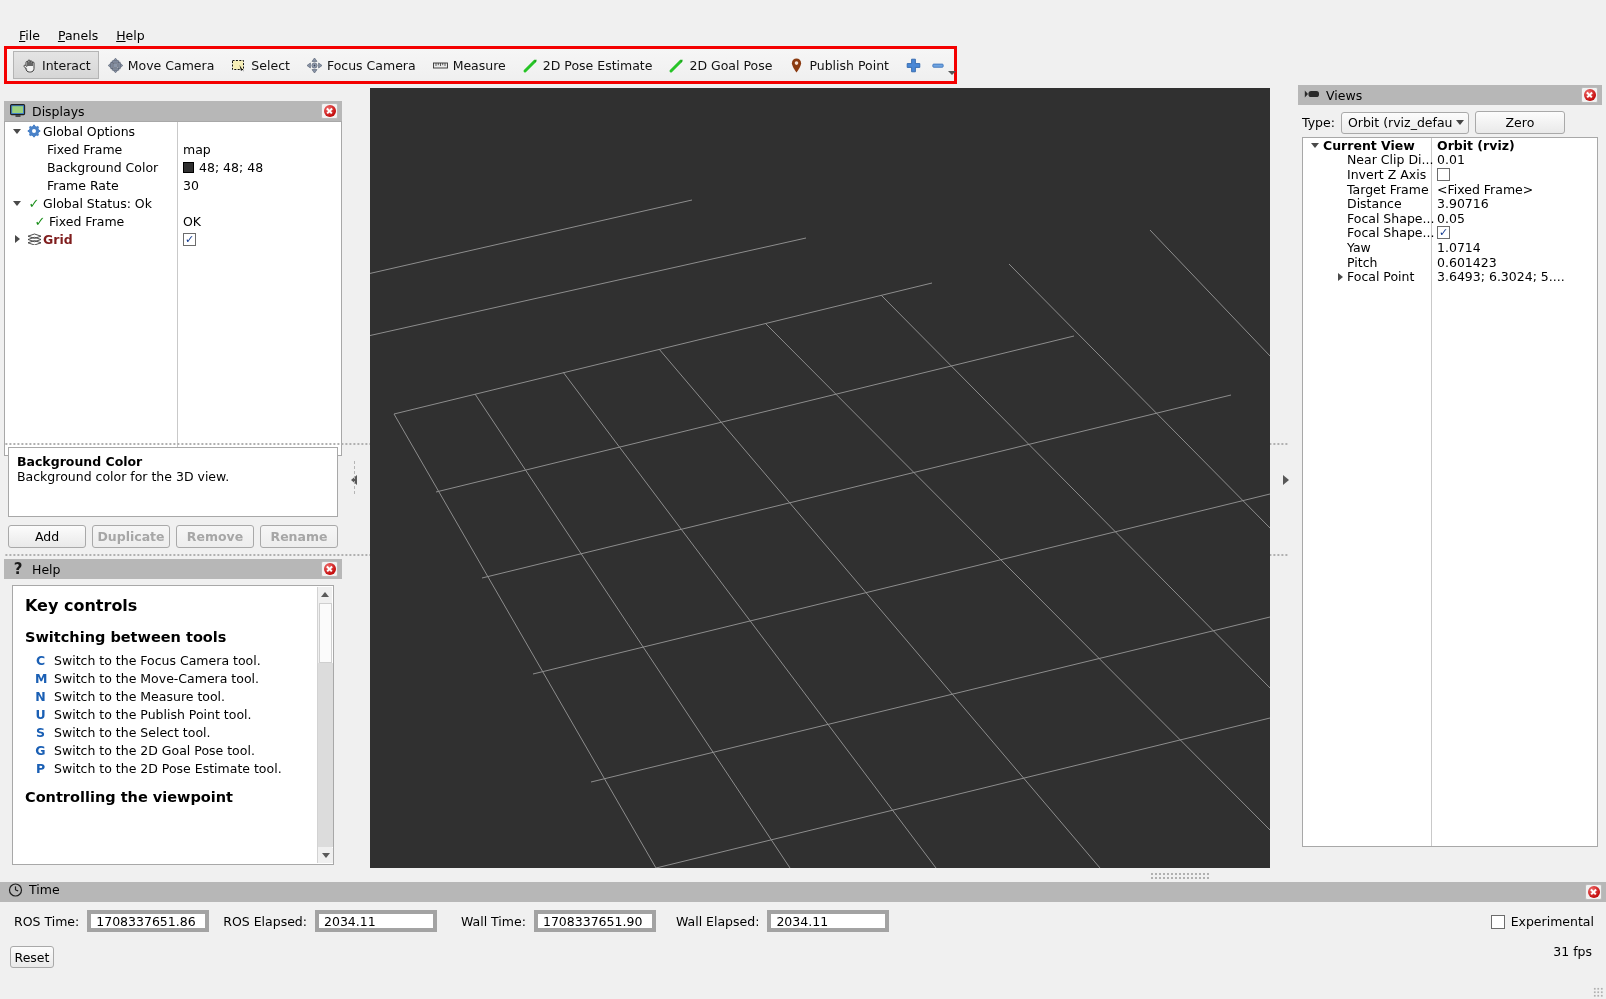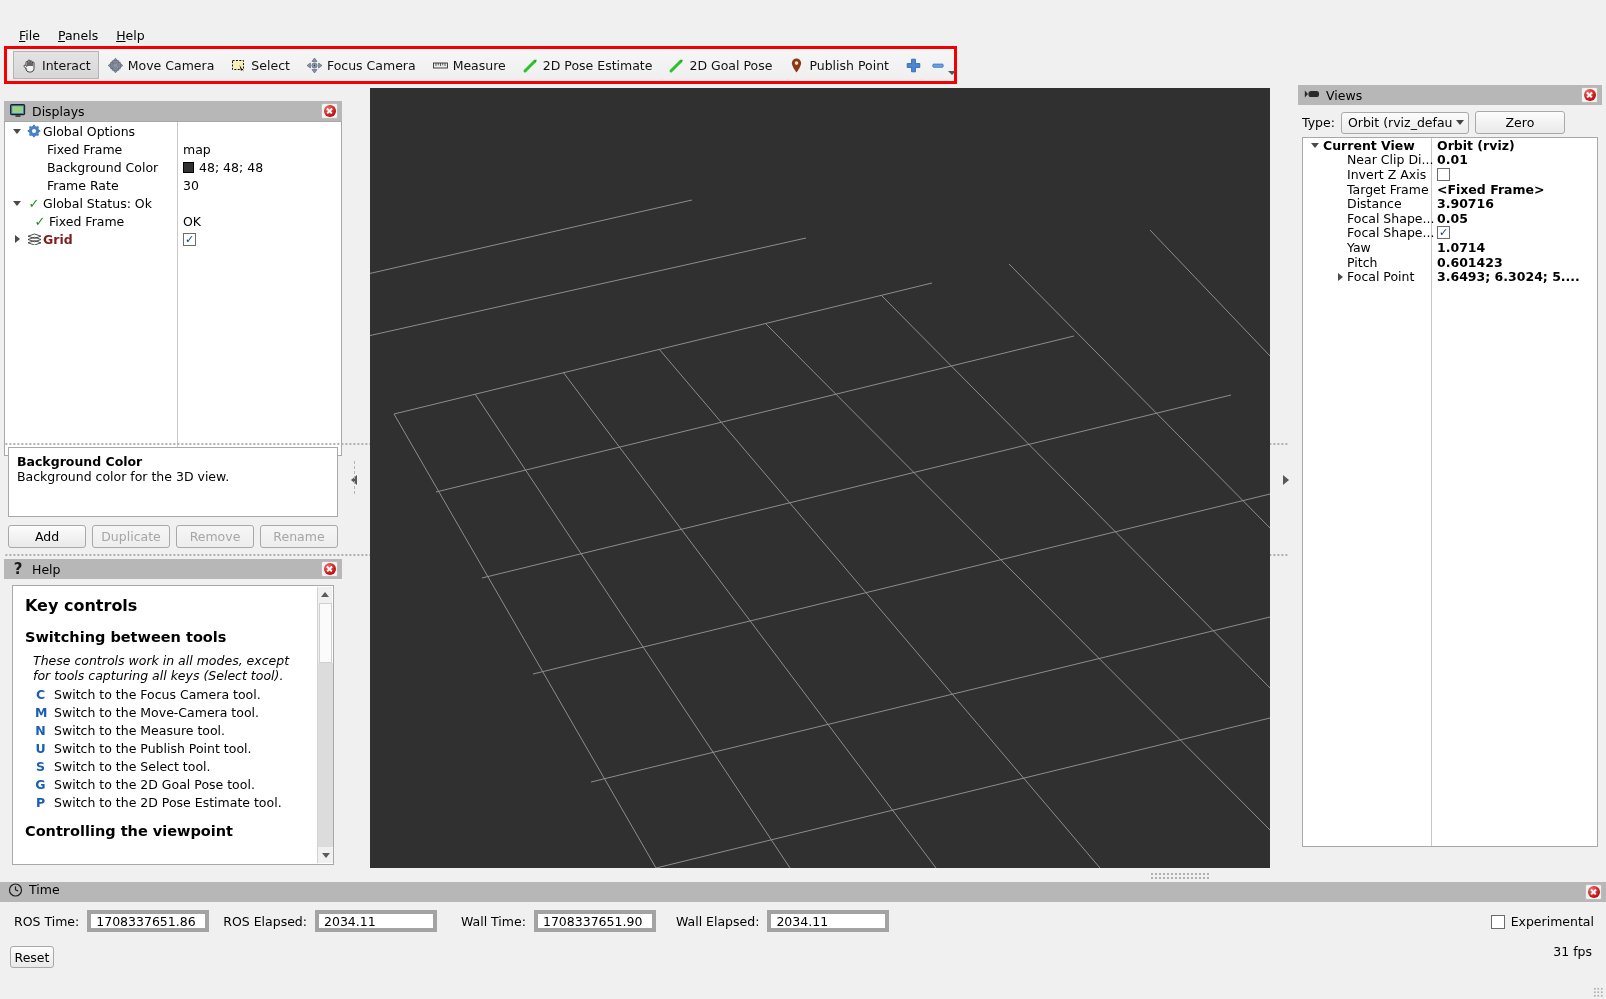--- a/index.html
+++ b/index.html
@@ -137,21 +137,21 @@
     position:absolute; left:8px; top:447px; width:330px; height:70px;
     background:#fff; border:1px solid #a8a8a8; padding:6px 8px; font-size:12.5px;
   }
   #desc-box .d-title { font-weight:bold; }
   #disp-btns { position:absolute; left:8px; top:525px; width:330px; display:flex; gap:6px; }
   .btn {
     flex:1; height:23px; border:1px solid #a9a9a9; border-radius:3px;
     background: linear-gradient(to bottom,#fcfcfc,#e9e9e9);
     font-size:12.5px; color:#000; display:flex;align-items:center;justify-content:center;
   }
-  .btn.disabled { color:#a6a6a6; background: linear-gradient(to bottom,#f6f6f6,#ededed); }
+  .btn.disabled { color:#a6a6a6; background: linear-gradient(to bottom,#f6f6f6,#ededed); font-weight: bold; }
 
   
   #help-panel { position:absolute; left:4px; top:559px; width:338px; height:310px; }
   .help-body {
     position:absolute; left:8px; top:26px; width:322px; height:280px;
     background:#fff; border:1px solid #a8a8a8; overflow:hidden;
   }
   .help-inner { padding:8px 10px 8px 12px; width:300px; }
   .help-h1 { font-size:16px; font-weight:bold; margin:2px 0 14px 0; }
   .help-h2 { font-size:14.5px; font-weight:bold; margin:6px 0 8px 0; }
@@ -201,21 +201,21 @@
   .combo .cb-text { flex:1; overflow:hidden; }
   .combo .cb-arrow { width:0;height:0;border-left:4px solid transparent;border-right:4px solid transparent;border-top:5px solid #444; flex:none;}
   .views-tree {
     position:absolute; left:4px; top:52px; width:296px; height:710px;
     background:#fff; border:1px solid #a8a8a8; overflow:hidden;
   }
   .views-tree .tree-col-sep { left:128px; }
   .vrow { display:flex; height:14.6px; align-items:center; font-size:12.5px; position:relative; }
   .vrow .v-exp { width:30px; display:flex; align-items:center; justify-content:flex-end; padding-right:4px; flex:none;}
   .vrow .v-label { flex:none; }
-  .vrow .v-value { position:absolute; left:134px; display:flex; align-items:center;font-weight:bold; }
+  .vrow .v-value { position:absolute; left:134px; display:flex; align-items:center; }
   .vrow.head .v-label, .vrow.head .v-value { font-weight:bold; }
   .views-btns { position:absolute; left:4px; top:768px; width:296px; display:flex; gap:2px;margin-top:44px; }
 
   
   #time-panel { position:absolute; left:0; top:882px; width:1606px; height:117px; background:#f0f0f0; }
   .time-title { height:20px; background:#b7b7b7; display:flex; padding-left:8px; position:relative; font-size:12.5px;}
   .time-row { display:flex; align-items:center; padding:8px 0 0 14px; gap:8px; font-size:12.5px; }
   .tf-label { margin-left:6px; }
   .tfield {
     height:22px; border:4px solid #a3a3a3; background:#fff; display:flex; align-items:center;
@@ -477,21 +477,20 @@
       <span class="pt-ico" style="font-weight:bold;font-size:15px;line-height:14px;color:#1c1c1c;text-align:center;">?</span>
       <span>Help</span>
       <span class="close-x">
           <span class="dot"></span>
         </span>
     </div>
     <div class="help-body">
       <div class="help-inner">
         <div class="help-h1">Key controls</div>
         <div class="help-h2">Switching between tools</div>
-        <div class="help-note">These controls work in all modes, except for tools capturing all keys (Select tool).</div>
         <div class="kc-row">
           <span class="kc-key">C</span>
           <span>Switch to the Focus Camera tool.</span>
         </div>
         <div class="kc-row">
           <span class="kc-key">M</span>
           <span>Switch to the Move-Camera tool.</span>
         </div>
         <div class="kc-row">
           <span class="kc-key">N</span>

